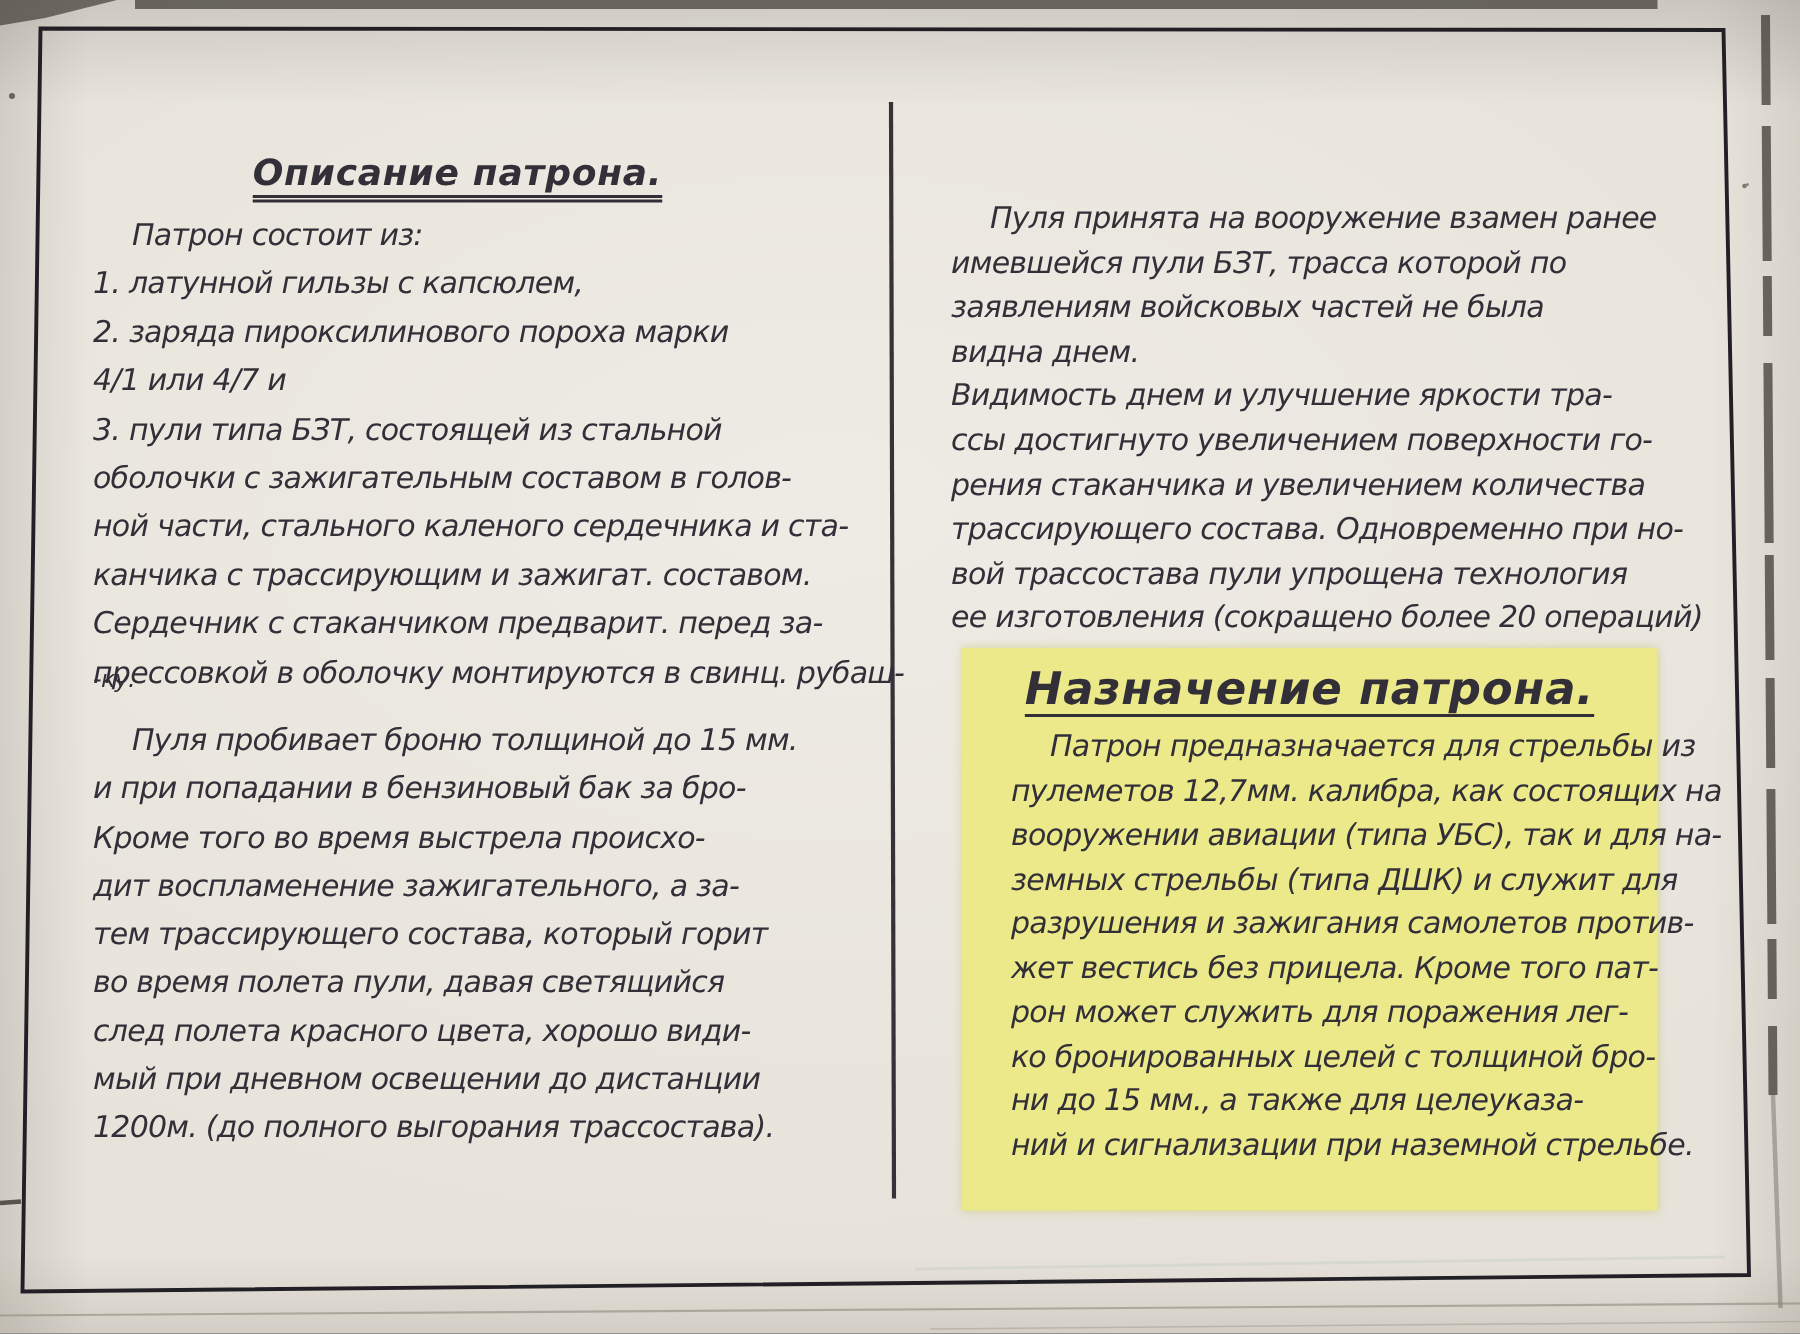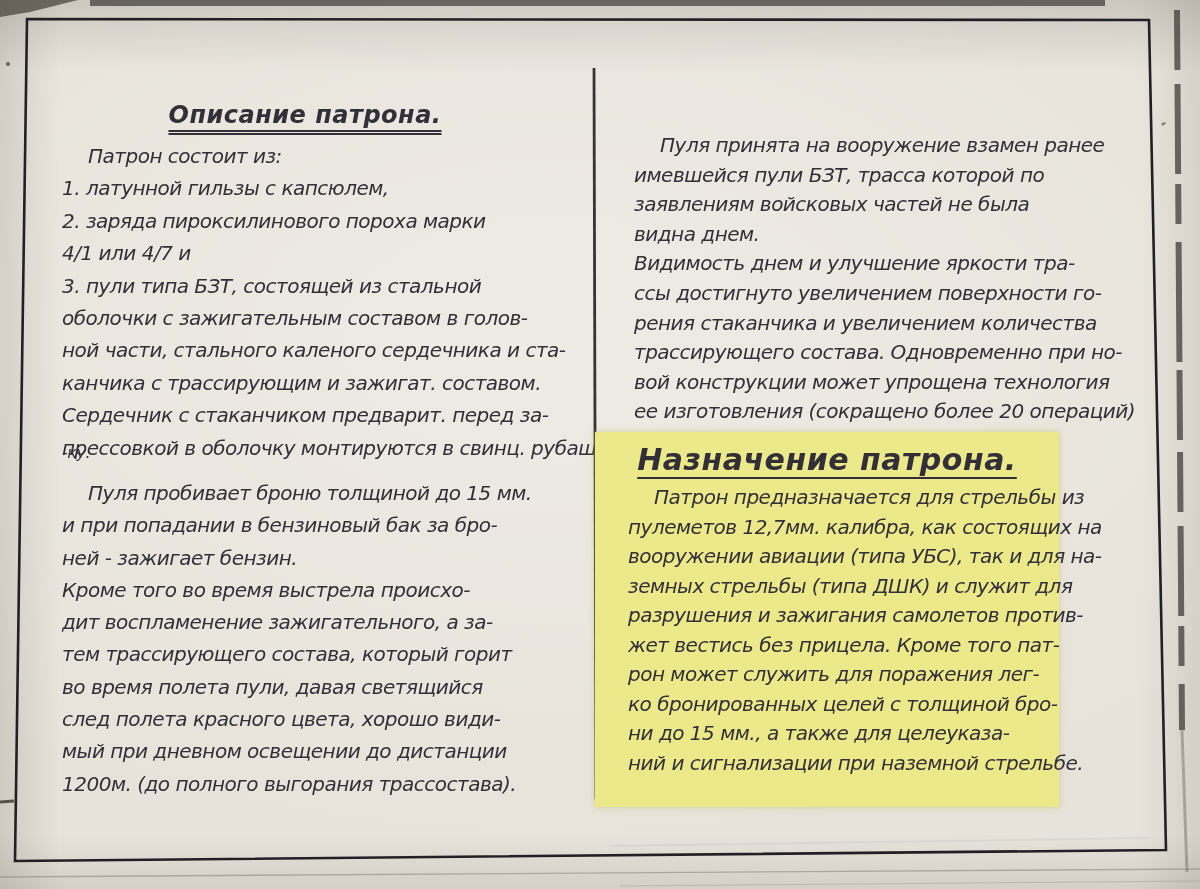--- a/index.html
+++ b/index.html
@@ -35,21 +35,21 @@
   .block-c { left:634px; top:131px; width:510px; line-height:29.6px; }
   .line { white-space:nowrap; }
   .indent { text-indent:26px; }
 
   .tail {
     position:absolute; left:62px; top:443px; font-style:italic; font-size:16px;
     letter-spacing:-0.5px;
   }
 
   .highlight-box {
-    position:absolute; left:595px; top:432px; width:464px; height:375px;
+    position:absolute; left:641px; top:432px; width:464px; height:375px;
     background: var(--highlight, #ece98a);
     box-shadow: 0 0 6px rgba(190,185,90,0.55);
   }
   .highlight-box .lines {
     margin-top:4px; padding-left:33px; font-style:italic; font-size:20px;
     letter-spacing:-0.5px; line-height:29.5px;
   }
 </style>
 </head>
 <body>
@@ -89,40 +89,39 @@
     <div class="line">Сердечник с стаканчиком предварит. перед за-</div>
     <div class="line">прессовкой в оболочку монтируются в свинц. рубаш-</div>
   </div>
 
   <div class="tail">-ку.</div>
 
 
   <div class="block block-b">
     <div class="line indent">Пуля пробивает броню толщиной до  15 мм.</div>
     <div class="line">и при попадании в бензиновый бак за бро-</div>
-    <div class="line">ней - зажигает бензин.</div>
     <div class="line">Кроме того во время выстрела происхо-</div>
     <div class="line">дит воспламенение зажигательного, а за-</div>
     <div class="line">тем трассирующего состава, который горит</div>
     <div class="line">во время полета пули, давая светящийся</div>
     <div class="line">след полета красного цвета, хорошо види-</div>
     <div class="line">мый при дневном освещении до дистанции</div>
     <div class="line">1200м. (до полного выгорания трассостава).</div>
   </div>
 
   <div class="block block-c">
     <div class="line indent">Пуля принята на вооружение взамен ранее</div>
     <div class="line">имевшейся пули БЗТ, трасса которой по</div>
     <div class="line">заявлениям войсковых частей не была</div>
     <div class="line">видна днем.</div>
     <div class="line">Видимость днем и улучшение яркости тра-</div>
     <div class="line">ссы достигнуто увеличением поверхности го-</div>
     <div class="line">рения стаканчика и увеличением количества</div>
     <div class="line">трассирующего состава. Одновременно при но-</div>
-    <div class="line">вой конструкции может упрощена технология</div>
+    <div class="line">вой трассостава пули упрощена технология</div>
     <div class="line">ее изготовления (сокращено более 20 операций)</div>
   </div>
 
   <div class="highlight-box">
     <h2 class="heading h3">Назначение патрона.</h2>
     <div class="lines">
       <div class="line indent">Патрон предназначается для стрельбы из</div>
       <div class="line">пулеметов 12,7мм. калибра, как состоящих на</div>
       <div class="line">вооружении авиации (типа УБС), так и для на-</div>
       <div class="line">земных стрельбы (типа ДШК) и служит для</div>

